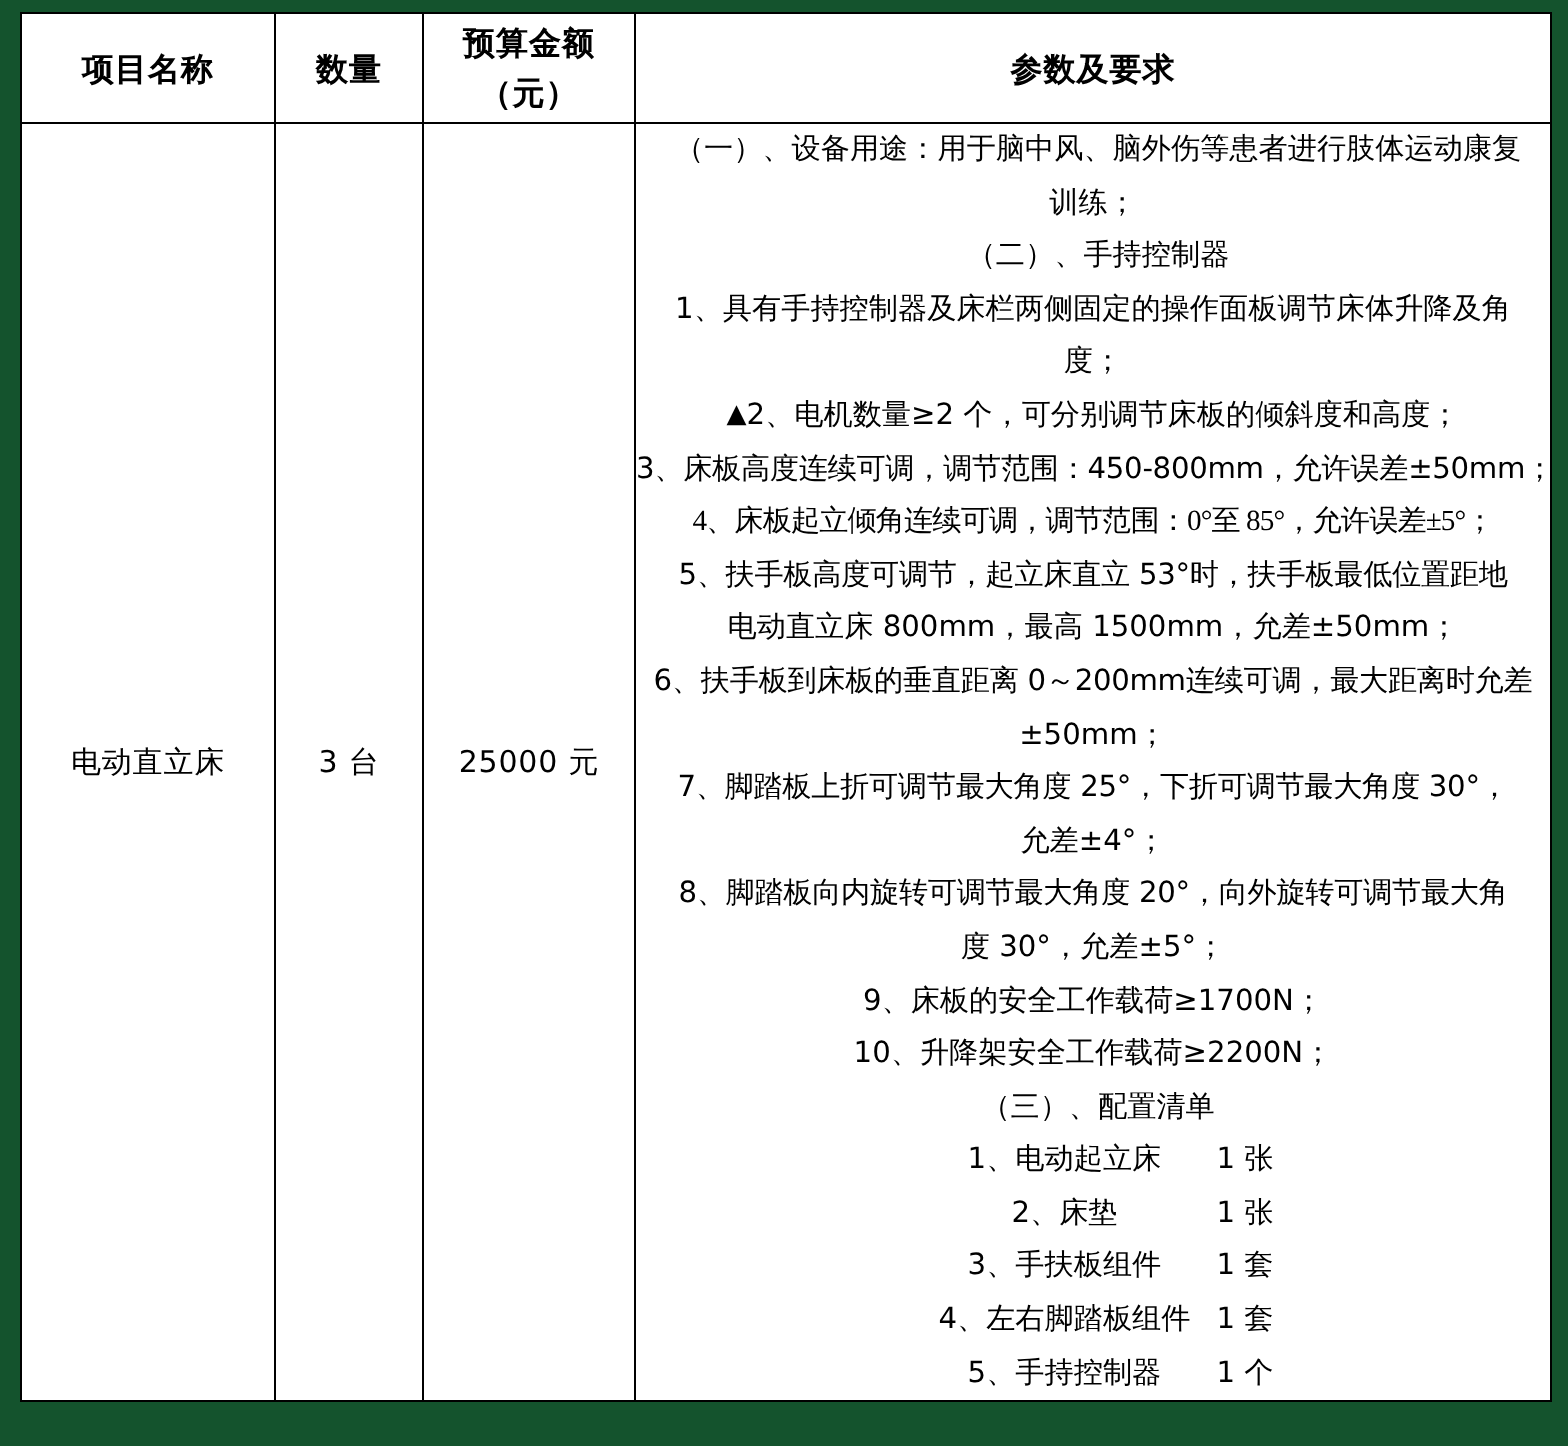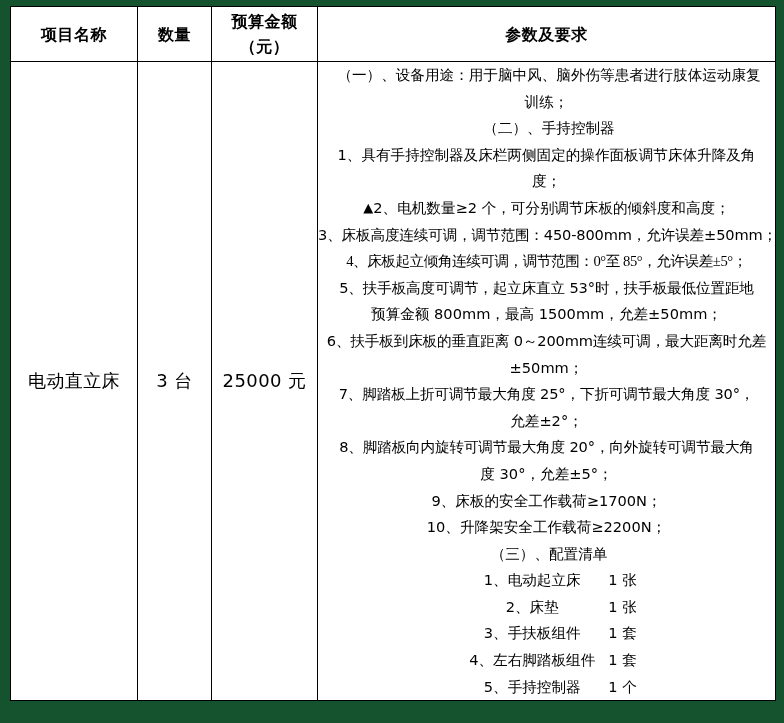--- a/index.html
+++ b/index.html
@@ -59,21 +59,21 @@
     display: block;
     padding: 2px 0;
   }
   th .hdr-line {
     display: block;
   }
 
   
   td.cell-center {
     text-align: center;
-    font-size: 18px;
+    font-size: 15px;
     letter-spacing: 0.4px;
   }
 
   td.cell-spec {
     vertical-align: top;
     padding: 5px 5px 6px 6px;
     font-size: 14.6px;
     line-height: 26.6px;
     text-align: center;
   }
@@ -164,25 +164,25 @@
           <div id="spec-body">
               <span class="spec-line indent">（一）、设备用途：用于脑中风、脑外伤等患者进行肢体运动康复</span>
               <span class="spec-line">训练；</span>
               <span class="spec-line indent">（二）、手持控制器</span>
               <span class="spec-line">1、具有手持控制器及床栏两侧固定的操作面板调节床体升降及角</span>
               <span class="spec-line">度；</span>
               <span class="spec-line"><span class="tri">▲</span>2、电机数量≥2 个，可分别调节床板的倾斜度和高度；</span>
               <span class="spec-line snug">3、床板高度连续可调，调节范围：450-800mm，允许误差±50mm；</span>
               <span class="spec-line tight">4、床板起立倾角连续可调，调节范围：0°至 85°，允许误差±5°；</span>
               <span class="spec-line snug">5、扶手板高度可调节，起立床直立 53°时，扶手板最低位置距地</span>
-              <span class="spec-line">预算金额 800mm，最高 1500mm，允差±50mm；</span>
+              <span class="spec-line">电动直立床 800mm，最高 1500mm，允差±50mm；</span>
               <span class="spec-line snug">6、扶手板到床板的垂直距离 0～200mm连续可调，最大距离时允差</span>
               <span class="spec-line">±50mm；</span>
               <span class="spec-line snug">7、脚踏板上折可调节最大角度 25°，下折可调节最大角度 30°，</span>
-              <span class="spec-line">允差±2°；</span>
+              <span class="spec-line">允差±4°；</span>
               <span class="spec-line snug">8、脚踏板向内旋转可调节最大角度 20°，向外旋转可调节最大角</span>
               <span class="spec-line">度 30°，允差±5°；</span>
               <span class="spec-line">9、床板的安全工作载荷≥1700N；</span>
               <span class="spec-line">10、升降架安全工作载荷≥2200N；</span>
               <span class="spec-line indent">（三）、配置清单</span>
               <span class="cfg-line"><span class="cfg-label">1、电动起立床</span><span class="cfg-qty">1 张</span></span>
               <span class="cfg-line"><span class="cfg-label">2、床垫</span><span class="cfg-qty">1 张</span></span>
               <span class="cfg-line"><span class="cfg-label">3、手扶板组件</span><span class="cfg-qty">1 套</span></span>
               <span class="cfg-line"><span class="cfg-label">4、左右脚踏板组件</span><span class="cfg-qty">1 套</span></span>
               <span class="cfg-line"><span class="cfg-label">5、手持控制器</span><span class="cfg-qty">1 个</span></span>

